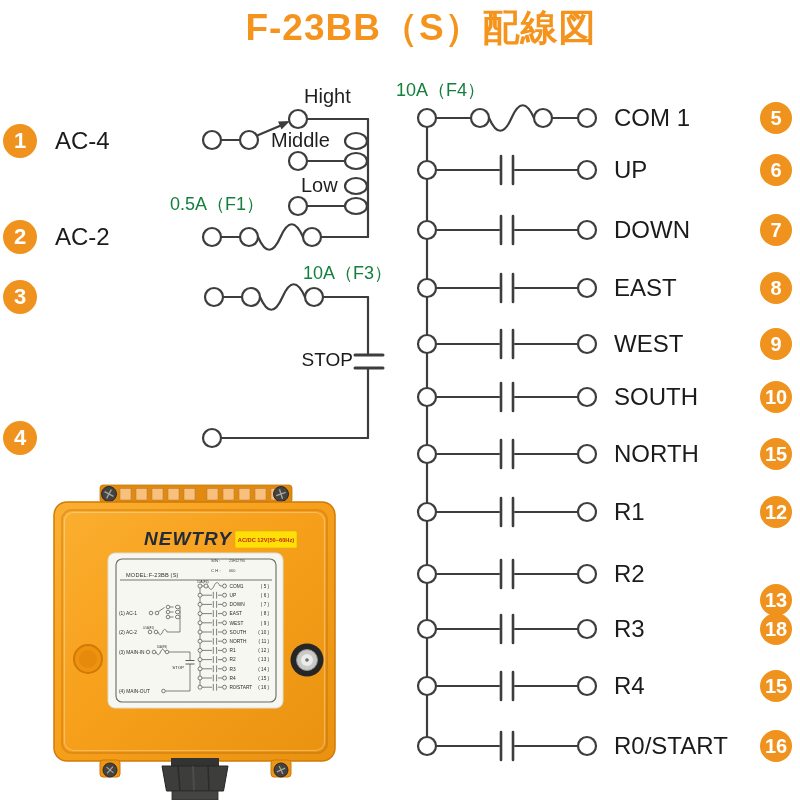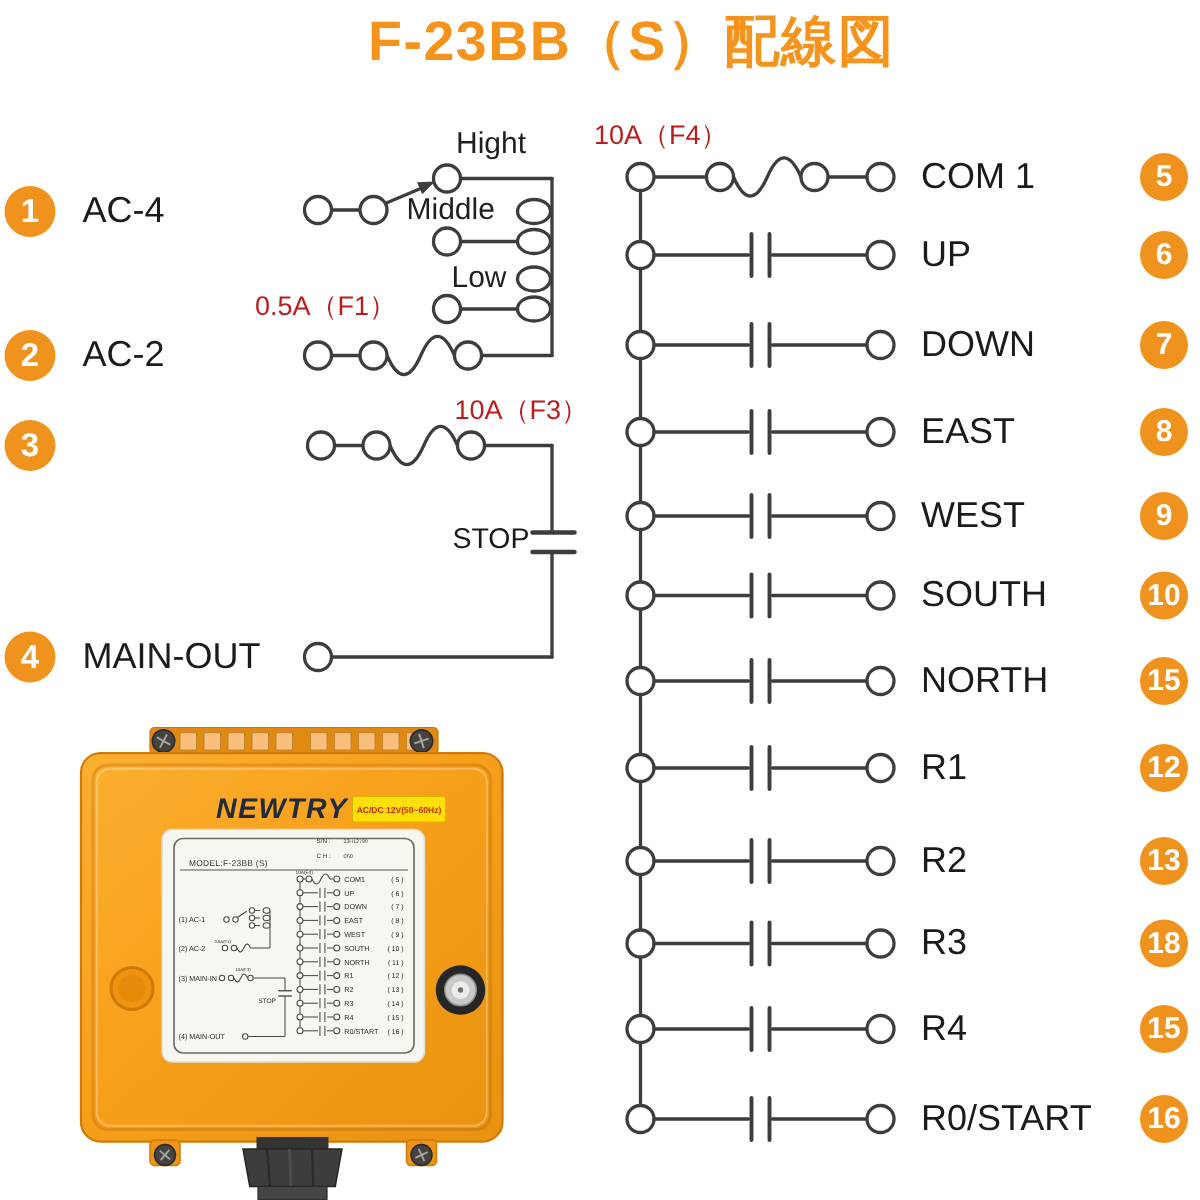--- a/index.html
+++ b/index.html
@@ -11,21 +11,21 @@
   #stage{position:relative;width:800px;height:800px;background:#fff;}
   #scene{position:absolute;left:0;top:0;z-index:1;}
   .txt{position:absolute;z-index:2;white-space:nowrap;color:#1c1c1c;}
   .title{
     position:absolute;z-index:2;top:3px;left:0;width:800px;
     text-align:center;text-indent:42px;
     font-size:37px;font-weight:700;letter-spacing:1px;
     color:#F5941D;
   }
   .sw-lbl{font-size:20px;height:24px;line-height:24px;color:#1f1f1f;}
-  .fuse-lbl{font-size:18px;height:22px;line-height:22px;color:#b91c1c;}
+  .fuse-lbl{font-size:18px;height:22px;line-height:22px;color:#15803d;}
   .stop-lbl{font-size:19px;height:22px;line-height:22px;color:#1a1a1a;}
   .lbl{
     position:absolute;z-index:2;font-size:24px;font-weight:500;
     color:#1b1b1b;height:30px;line-height:30px;white-space:nowrap;
   }
   .badge{
     position:absolute;z-index:3;border-radius:50%;
     background:#F0931E;color:#ffffff;font-weight:700;
     display:flex;align-items:center;justify-content:center;
   }
@@ -402,38 +402,37 @@
         <rect x="172" y="791" width="46" height="9" fill="#454543" stroke="#2B2B29" stroke-width="0.8"></rect>
       </g>
     </g>
   </svg>
 <div class="badge badge-lg" style="left:3px;top:124px">1</div>
     <div class="lbl" style="left:55px;top:126px">AC-4</div>
     <div class="badge badge-lg" style="left:3px;top:220px">2</div>
     <div class="lbl" style="left:55px;top:222px">AC-2</div>
     <div class="badge badge-lg" style="left:3px;top:280px">3</div>
     <div class="badge badge-lg" style="left:3px;top:421px">4</div>
-    <div class="lbl" style="left:55px;top:423px">MAIN-OUT</div>
     <div class="lbl" style="left:614px;top:103px">COM 1</div>
     <div class="badge badge-sm" style="left:760px;top:102px">5</div>
     <div class="lbl" style="left:614px;top:155px">UP</div>
     <div class="badge badge-sm" style="left:760px;top:154px">6</div>
     <div class="lbl" style="left:614px;top:215px">DOWN</div>
     <div class="badge badge-sm" style="left:760px;top:214px">7</div>
     <div class="lbl" style="left:614px;top:273px">EAST</div>
     <div class="badge badge-sm" style="left:760px;top:272px">8</div>
     <div class="lbl" style="left:614px;top:329px">WEST</div>
     <div class="badge badge-sm" style="left:760px;top:328px">9</div>
     <div class="lbl" style="left:614px;top:382px">SOUTH</div>
     <div class="badge badge-sm" style="left:760px;top:381px">10</div>
     <div class="lbl" style="left:614px;top:439px">NORTH</div>
     <div class="badge badge-sm" style="left:760px;top:438px">15</div>
     <div class="lbl" style="left:614px;top:497px">R1</div>
     <div class="badge badge-sm" style="left:760px;top:496px">12</div>
     <div class="lbl" style="left:614px;top:559px">R2</div>
-    <div class="badge badge-sm" style="left:760px;top:558px">13</div>
+    <div class="badge badge-sm" style="left:760px;top:584px">13</div>
     <div class="lbl" style="left:614px;top:614px">R3</div>
     <div class="badge badge-sm" style="left:760px;top:613px">18</div>
     <div class="lbl" style="left:614px;top:671px">R4</div>
     <div class="badge badge-sm" style="left:760px;top:670px">15</div>
     <div class="lbl" style="left:614px;top:731px">R0/START</div>
     <div class="badge badge-sm" style="left:760px;top:730px">16</div>
   </div>
 
 </body></html>

